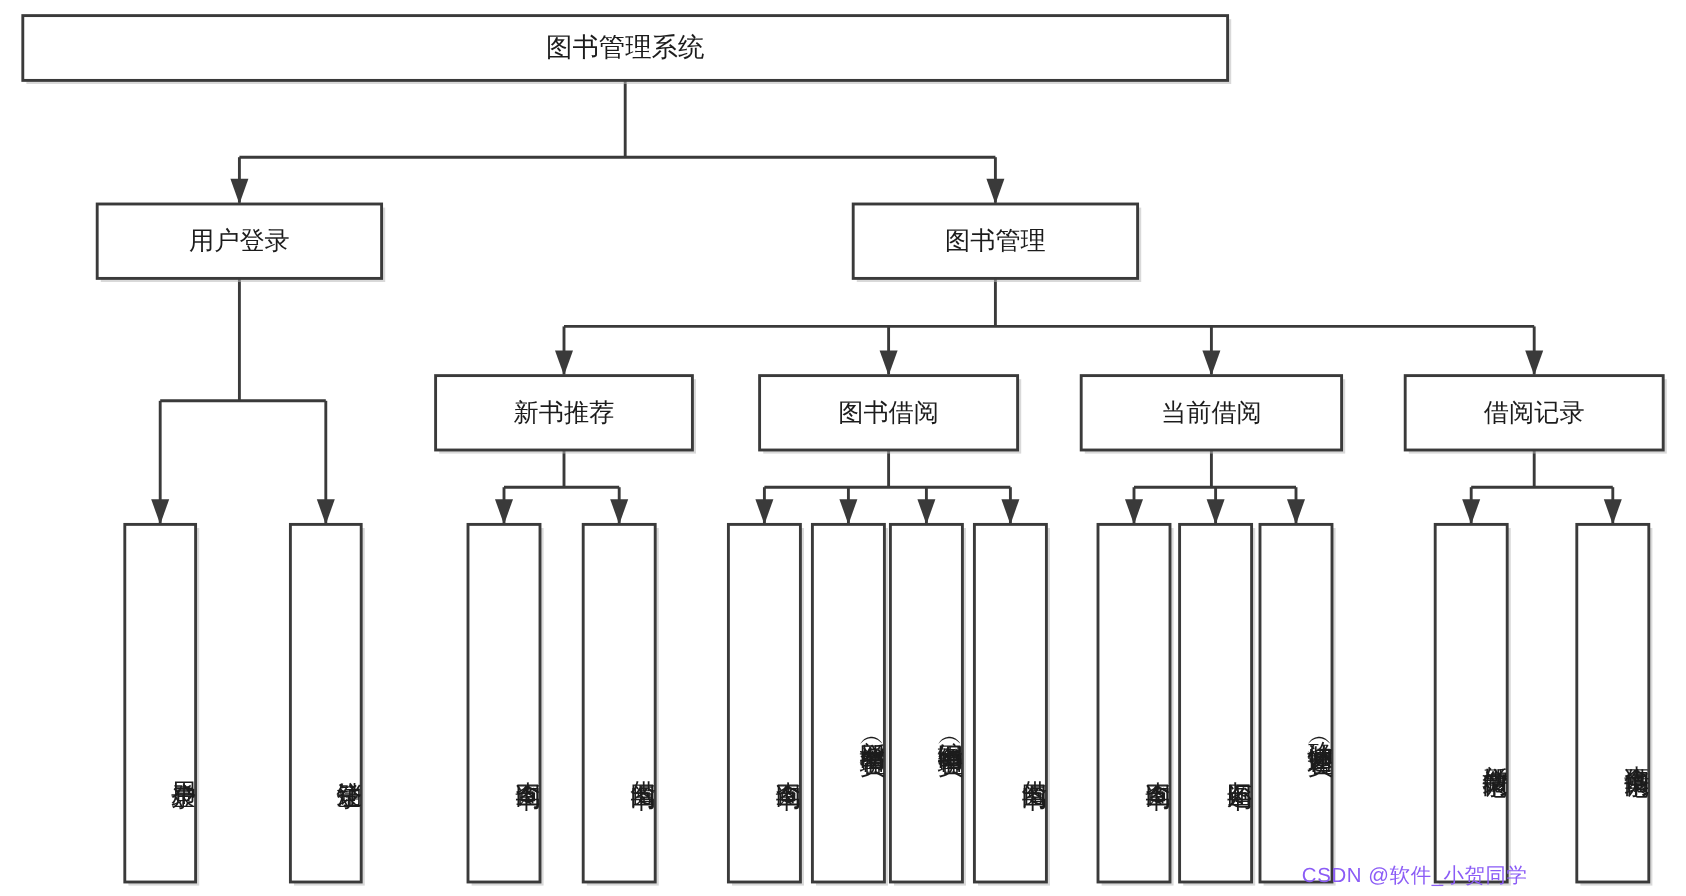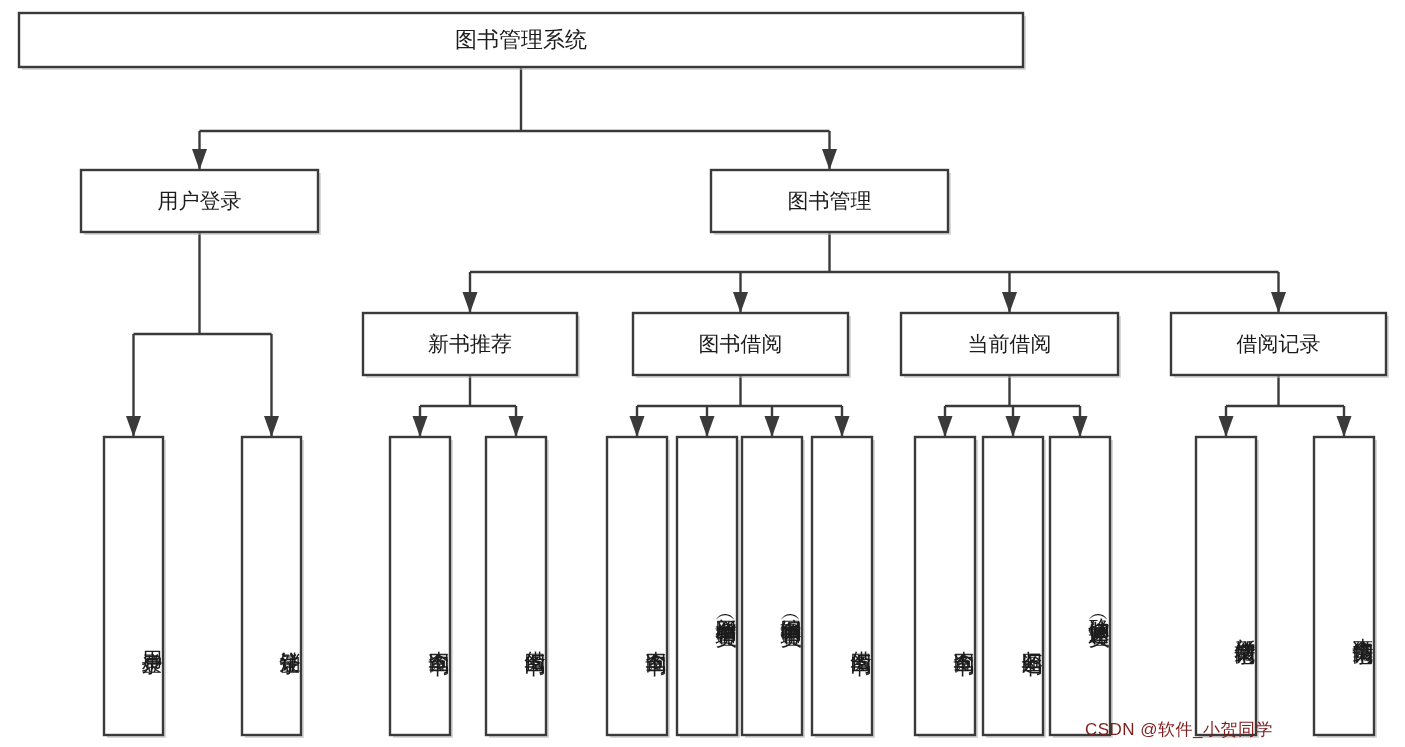--- a/index.html
+++ b/index.html
@@ -76,21 +76,21 @@
     justify-content: center;
     pointer-events: none;
     white-space: nowrap;
   }
   .watermark {
     position: absolute;
     right: 12px;
     bottom: 6px;
     font-family: "Liberation Sans", "DejaVu Sans", sans-serif;
     font-size: 17px;
-    color: #7f1d1d;
+    color: #8b5cf6;
     letter-spacing: 0.5px;
     white-space: nowrap;
   }
 </style>
 </head>
 <body>
 
 <div id="diagram-root">
 
   <svg class="diagram-canvas" viewBox="0 0 1405 747">

